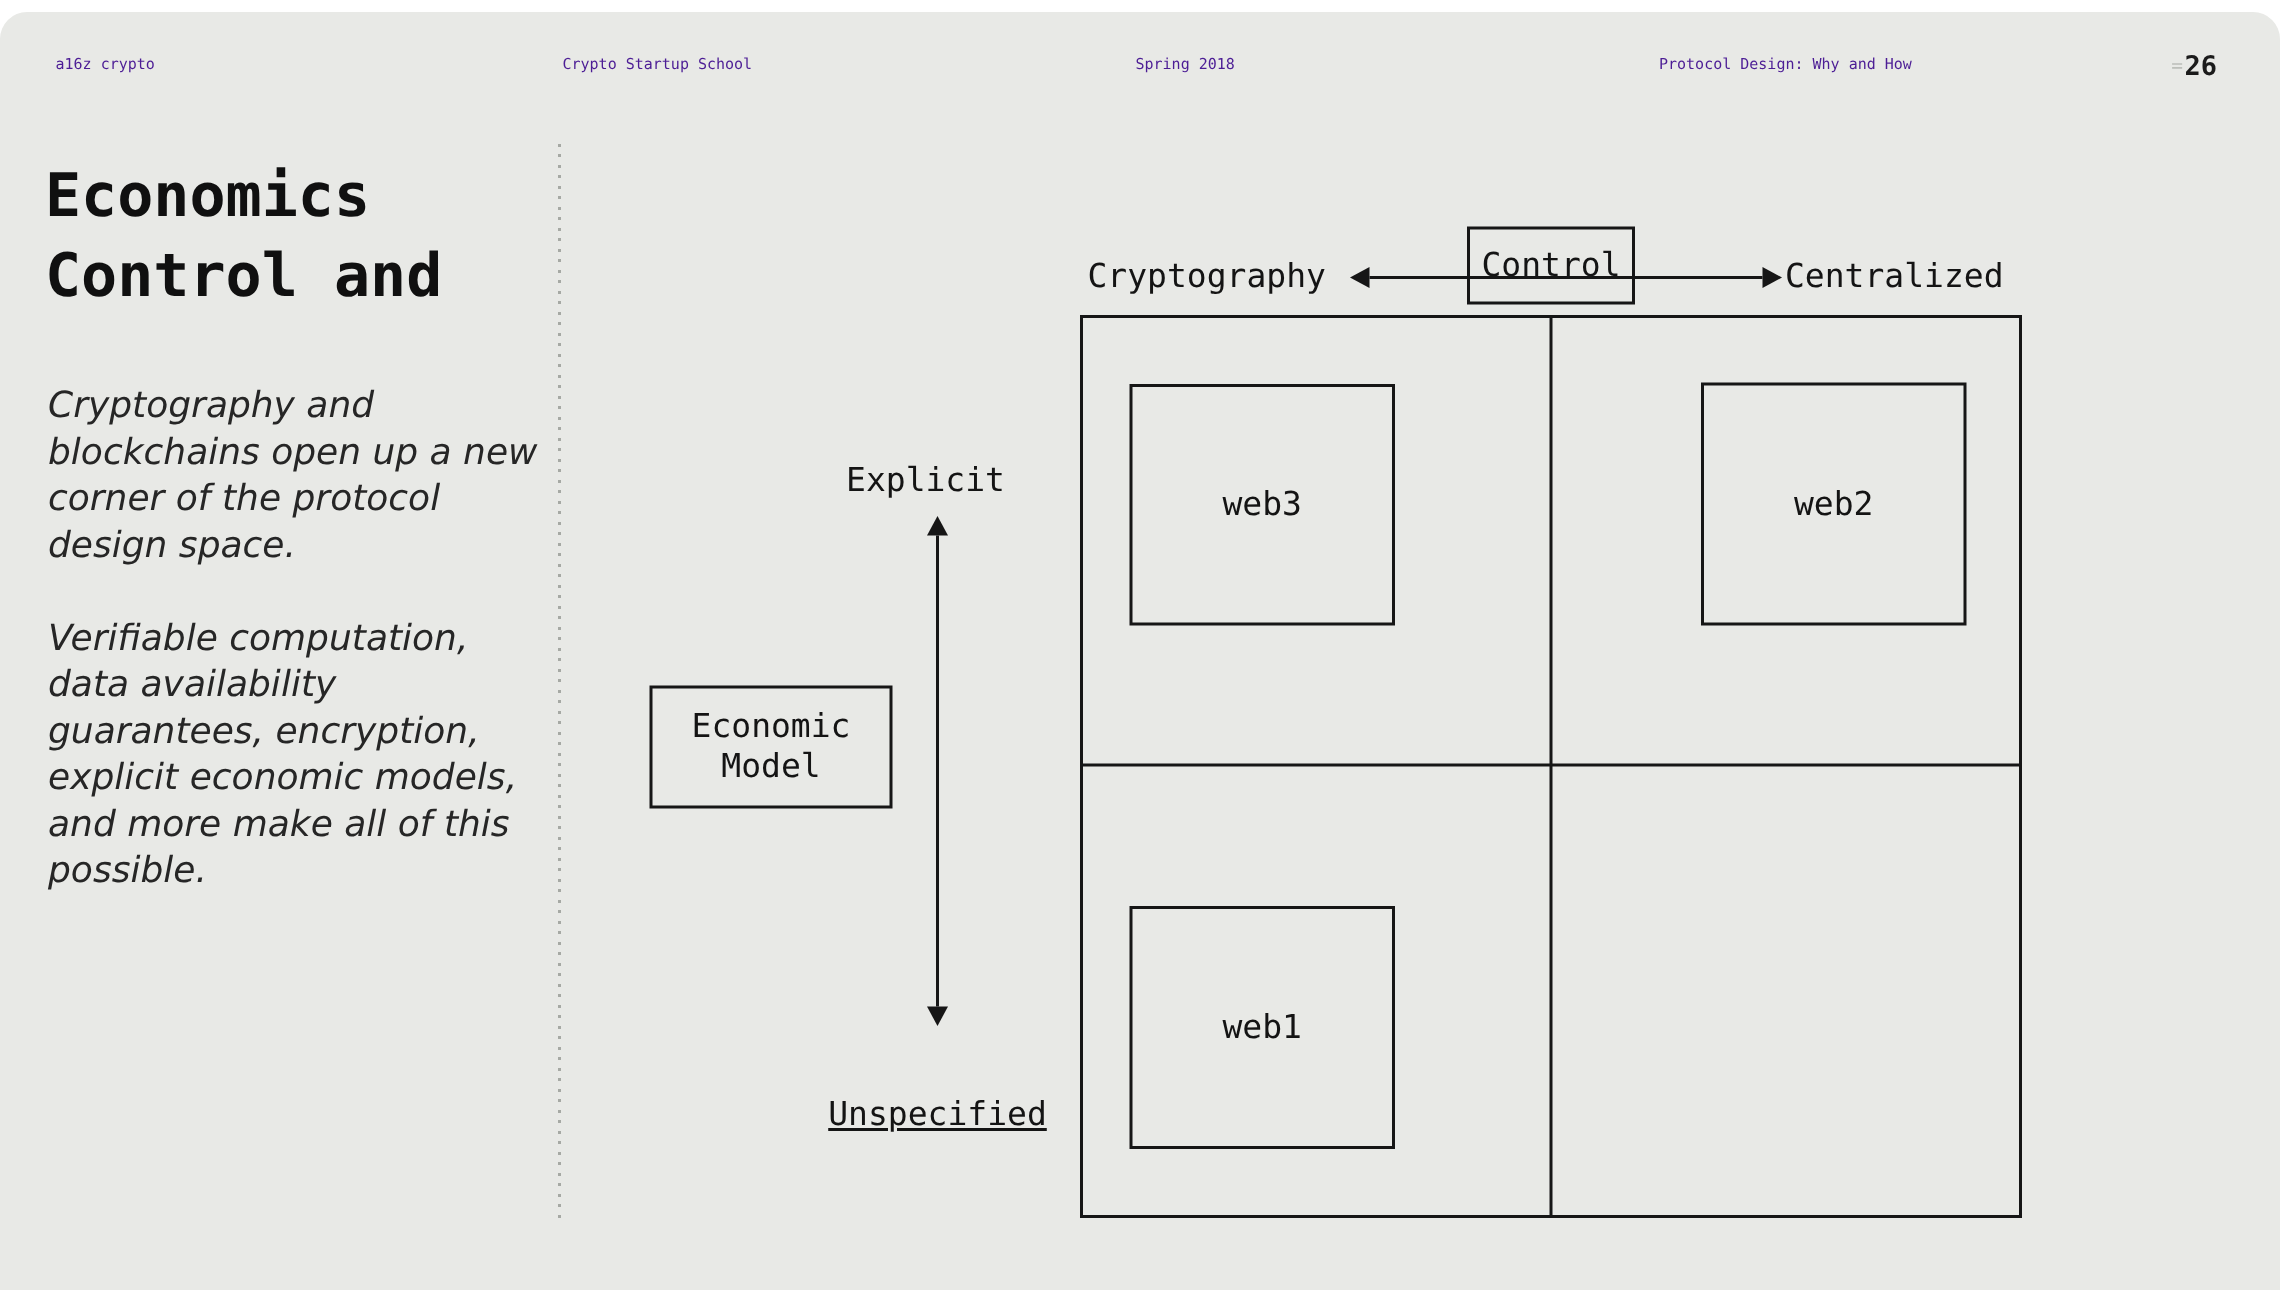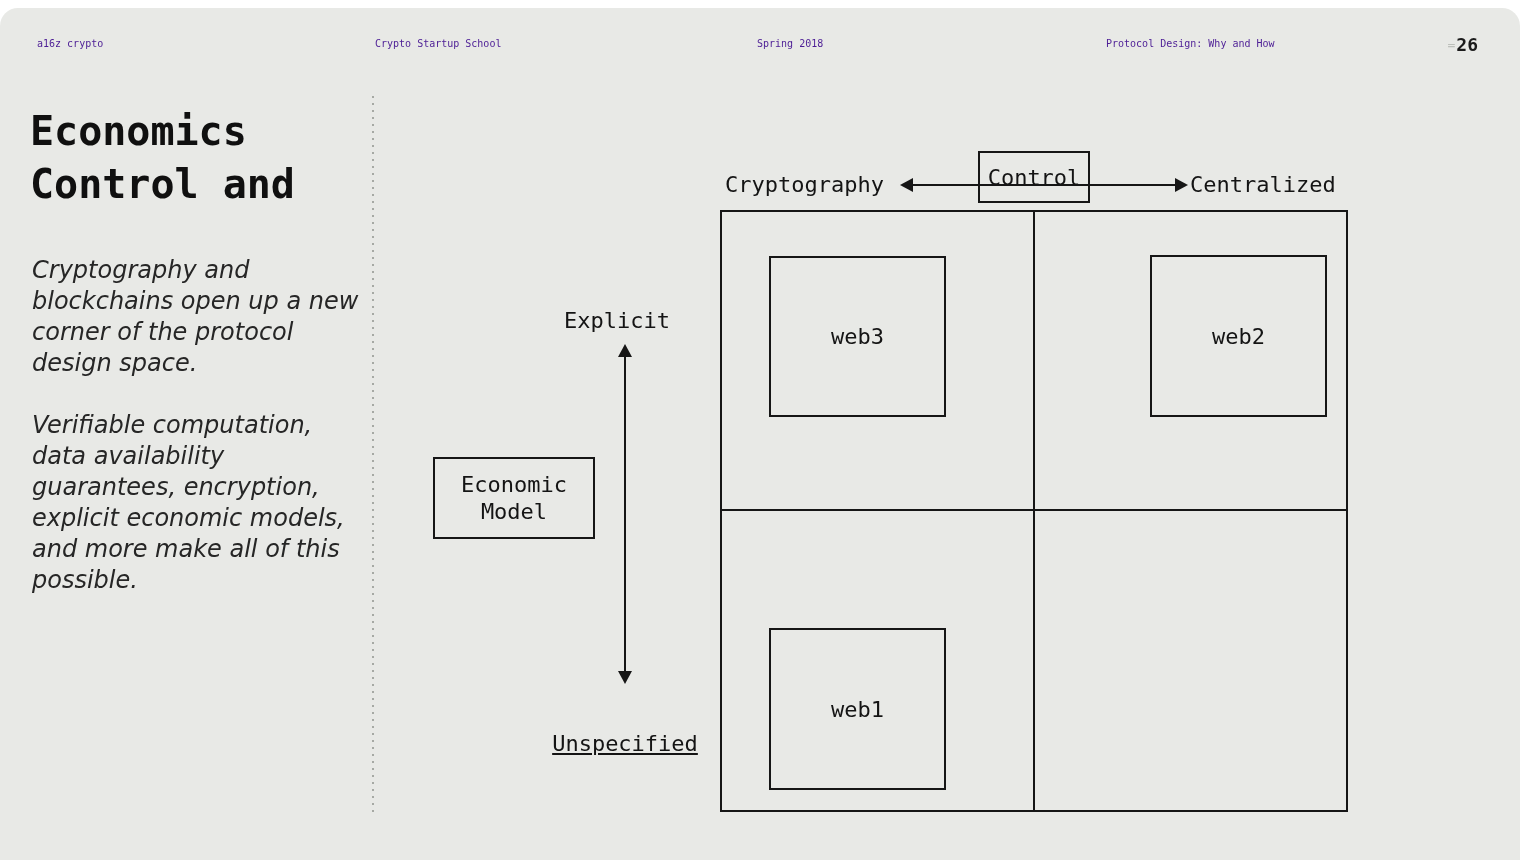--- a/index.html
+++ b/index.html
@@ -30,21 +30,21 @@
   .line{background:#161616;}
   .tri{width:0;height:0;}
   .tri.left {border-top:7px solid transparent;border-bottom:7px solid transparent;border-right:13px solid #161616;}
   .tri.right{border-top:7px solid transparent;border-bottom:7px solid transparent;border-left:13px solid #161616;}
   .tri.up   {border-left:7px solid transparent;border-right:7px solid transparent;border-bottom:13px solid #161616;}
   .tri.down {border-left:7px solid transparent;border-right:7px solid transparent;border-top:13px solid #161616;}
 
   .matrix{left:720px;top:210px;width:628px;height:602px;border:2px solid #161616;box-sizing:border-box;}
   .matrix .v-div{position:absolute;left:311px;top:0;bottom:0;width:2px;background:#161616;}
   .matrix .h-div{position:absolute;top:297px;left:0;right:0;height:2px;background:#161616;}
-  .quad-item{position:absolute;margin-left:16px;}
+  .quad-item{position:absolute;}
 
   .econ-box{left:433px;top:457px;width:162px;height:82px;flex-direction:column;line-height:27px;}
   .ctrl-box{left:978px;top:103px;width:112px;height:52px;margin-top:48px;}
   .cx{transform:translateX(-50%);}
 </style>
 </head>
 <body>
 
 <div class="page">
   <div class="slide-bg"></div>
@@ -86,17 +86,17 @@
 
   <div class="abs matrix">
     <div class="v-div"></div>
     <div class="h-div"></div>
     <div class="quad-item dbox" style="left:31px;top:44px;width:177px;height:161px;">
       <span>web3</span>
     </div>
     <div class="quad-item dbox" style="left:412px;top:43px;width:177px;height:162px;">
       <span>web2</span>
     </div>
-    <div class="quad-item dbox" style="left:31px;top:416px;width:177px;height:162px;">
+    <div class="quad-item dbox" style="left:31px;top:392px;width:177px;height:162px;">
       <span>web1</span>
     </div>
   </div>
 </div>
 
 </body></html>

